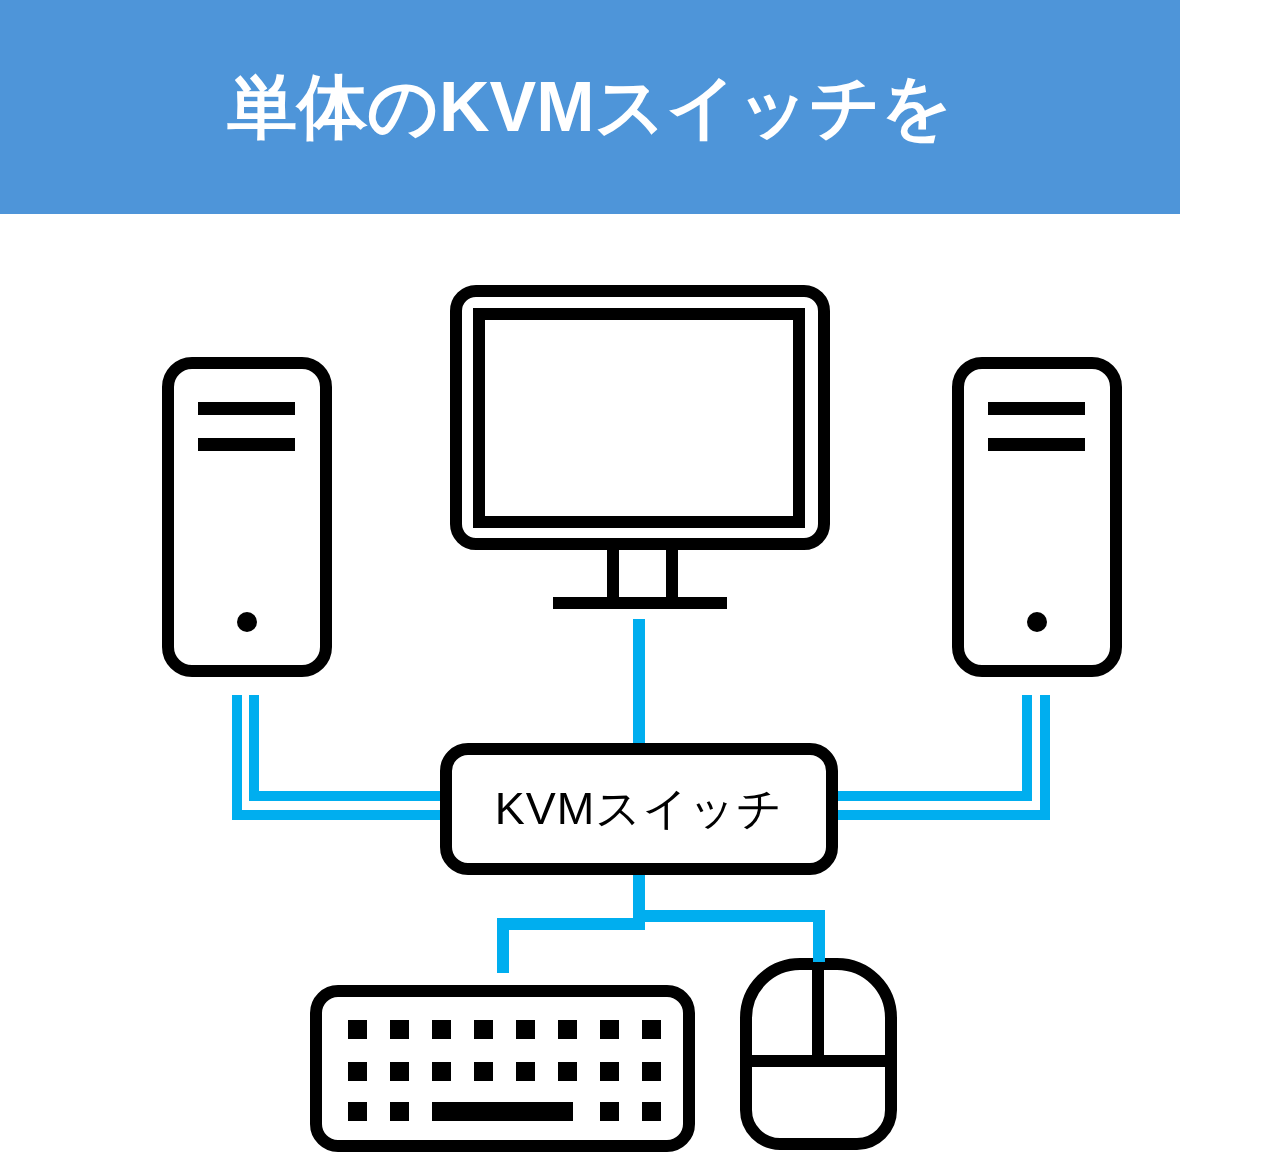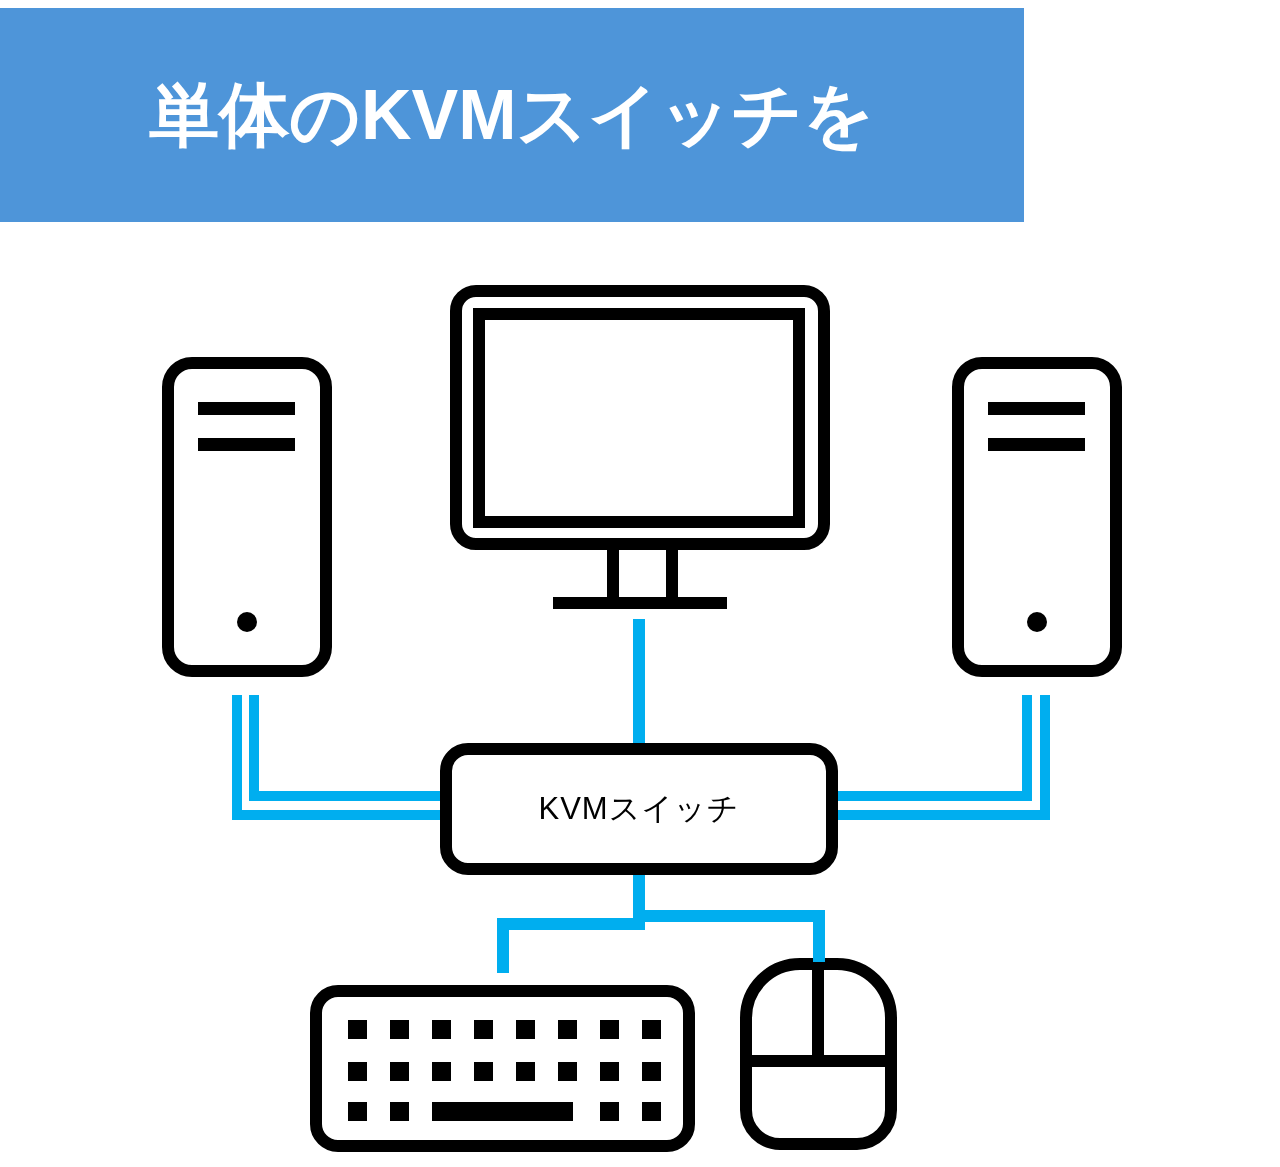--- a/index.html
+++ b/index.html
@@ -9,25 +9,24 @@
     --device-outline:#000000;
     --background:#FFFFFF;
   }
   html,body{margin:0;padding:0;background:var(--background);}
   #canvas{
     position:relative;width:1280px;height:1167px;background:var(--background);
     overflow:hidden;font-family:"Liberation Sans","DejaVu Sans",sans-serif;
   }
   
   .banner{
-    position:absolute;left:0;top:0;width:1024px;height:214px;
+    position:absolute;left:0;top:0;width:1180px;height:214px;
     background:var(--banner-background);
     display:flex;flex-direction:column;justify-content:center;align-items:center;
     z-index:2;
-    margin-top:8px;
   }
   .title-line{
     color:var(--title-text);font-weight:bold;font-size:70px;line-height:82px;
     text-align:center;white-space:nowrap;
   }
   
   .cable{position:absolute;background:var(--cable);z-index:1;}
   .cable-top{z-index:3;}
   
   .device{
@@ -39,21 +38,21 @@
   .tower .tbar{left:24px;width:97px;height:13px;}
   .tower .tbar.b1{top:33px;}
   .tower .tbar.b2{top:69px;}
   .tower .tdot{left:63px;top:243px;width:20px;height:20px;border-radius:50%;}
   .monitor-frame{left:450px;top:285px;width:380px;height:265px;border-radius:26px;}
   .monitor-screen{left:11px;top:11px;width:332px;height:220px;border:12px solid var(--device-outline);box-sizing:border-box;position:absolute;background:#fff;}
   .kvm-box{
     left:440px;top:743px;width:398px;height:132px;border-radius:28px;
     display:flex;align-items:center;justify-content:center;
   }
-  .kvm-label{font-size:31px;color:#000;letter-spacing:1px;white-space:nowrap;}
+  .kvm-label{font-size:45px;color:#000;letter-spacing:1px;white-space:nowrap;}
   .keyboard{left:310px;top:985px;width:385px;height:167px;border-radius:28px;}
   .key{position:absolute;background:var(--device-outline);width:19px;height:19px;}
   .mouse{left:740px;top:958px;width:157px;height:192px;border-radius:60px 60px 40px 40px;}
 </style>
 </head>
 <body>
 
 <div id="canvas">
 
   <header class="banner">

